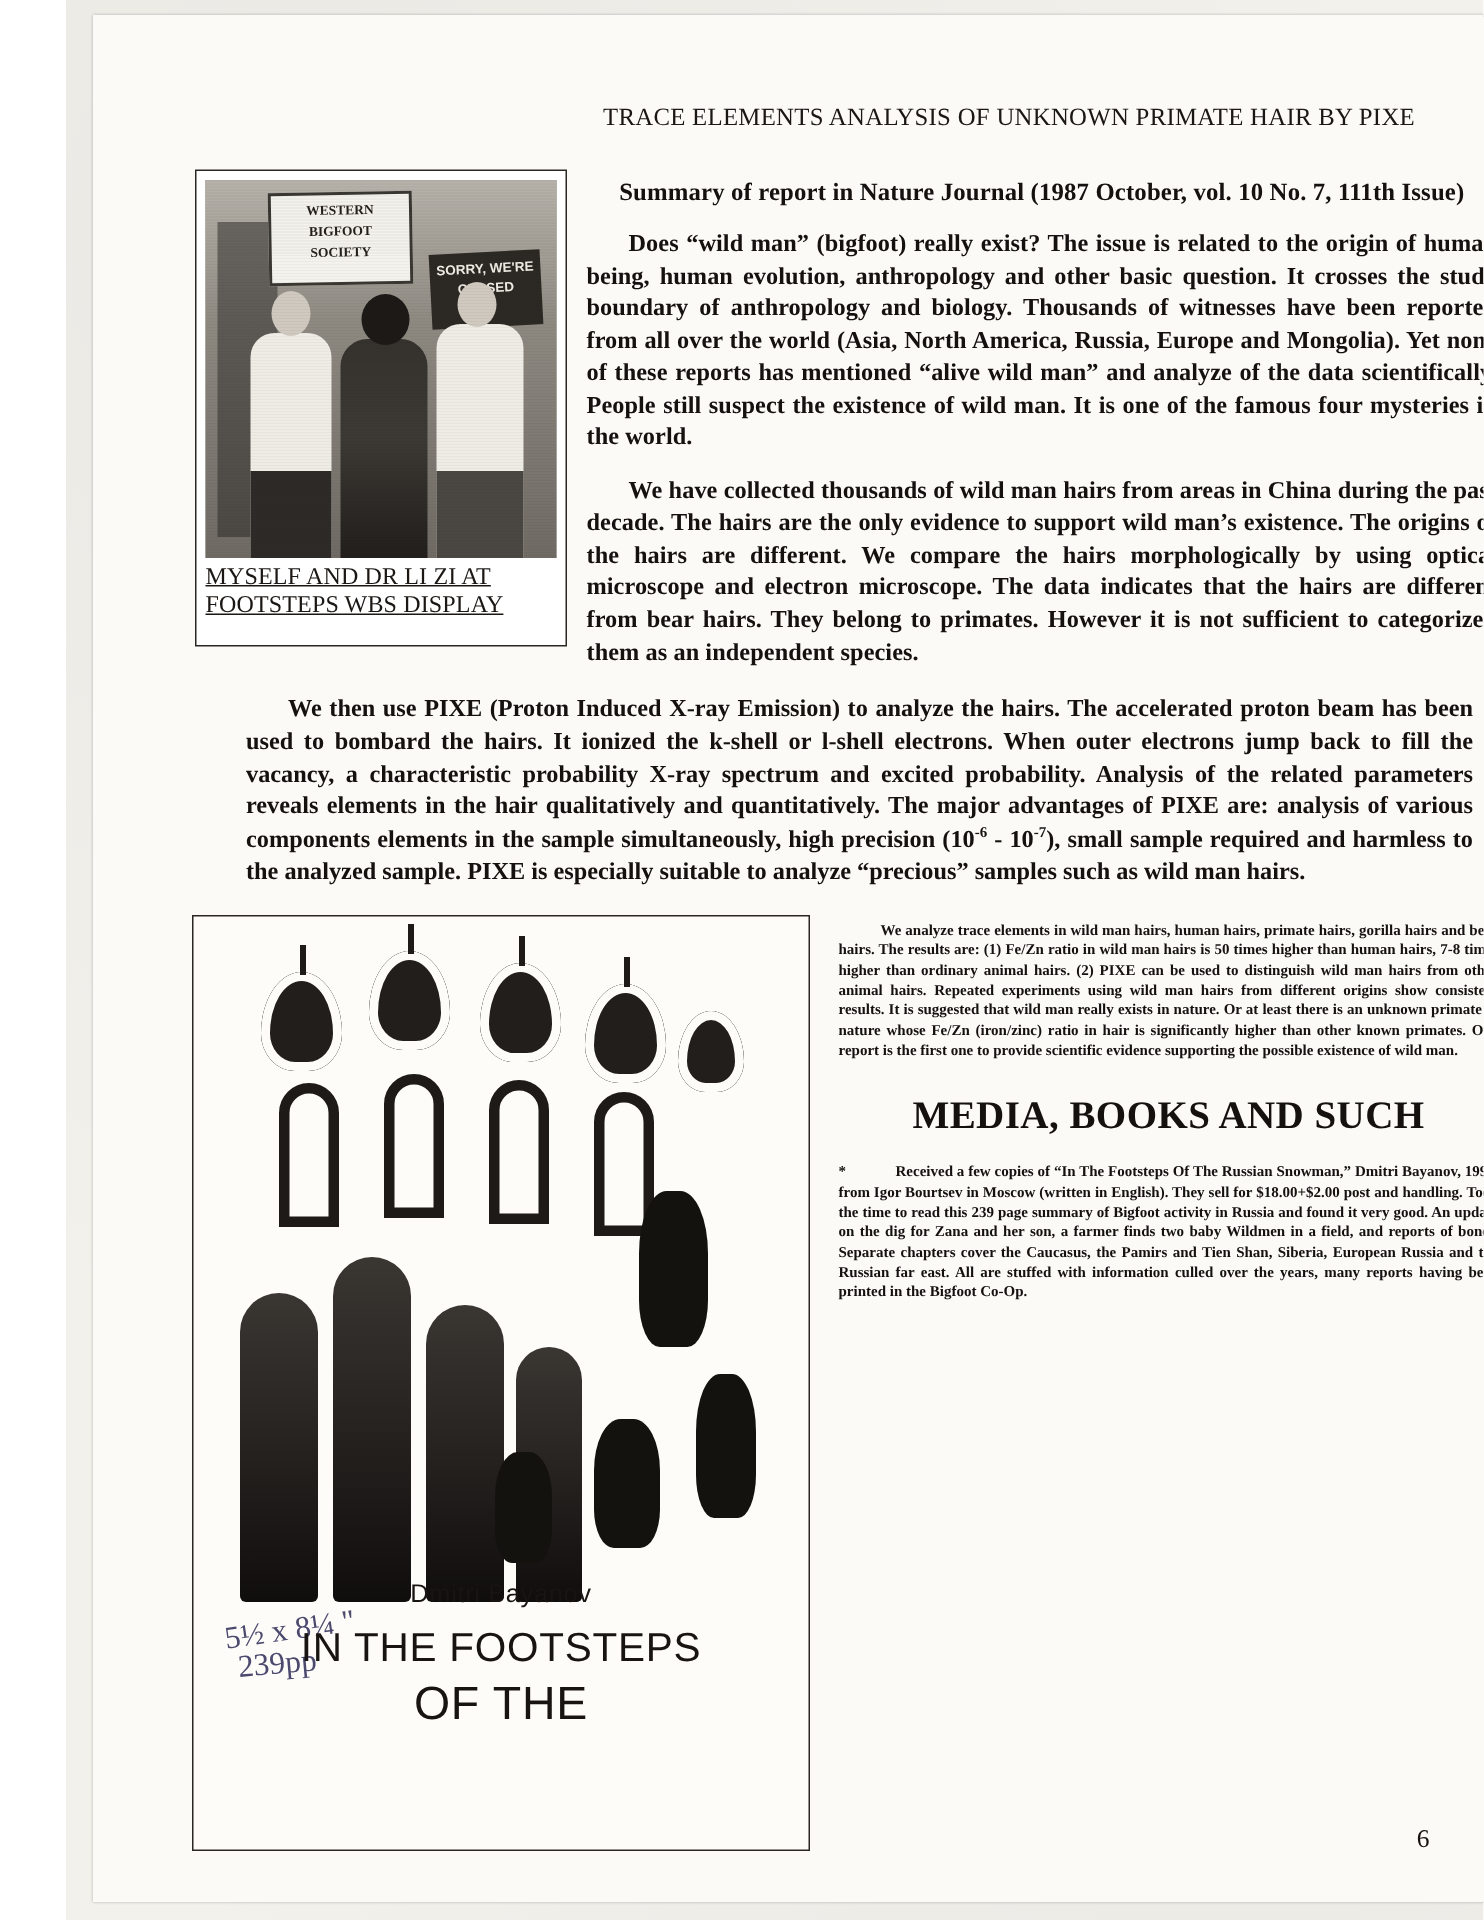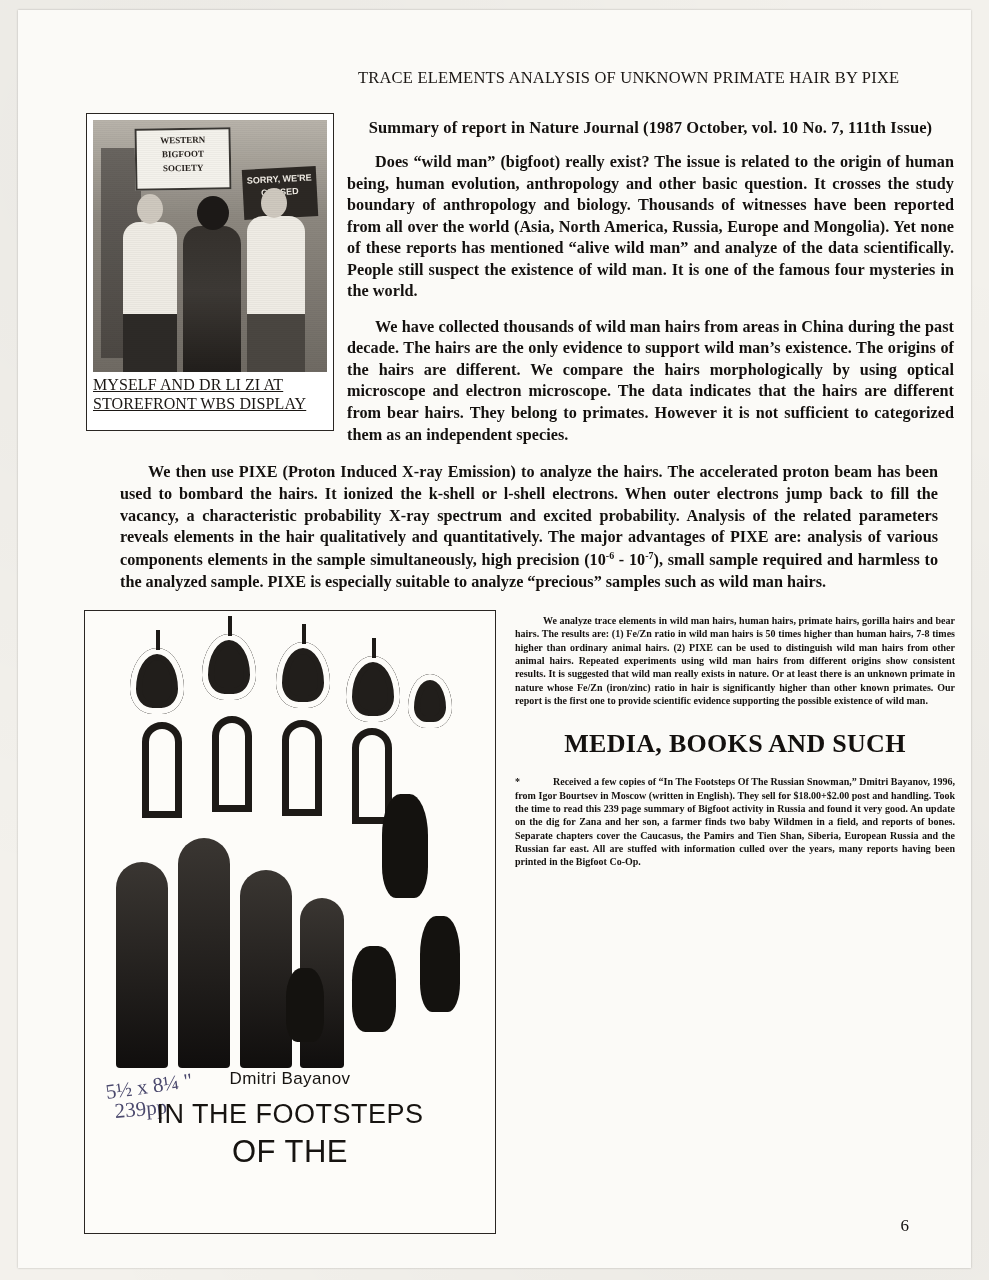--- a/index.html
+++ b/index.html
@@ -15,20 +15,21 @@
     color: #14110f;
     overflow: hidden;
   }
   .page {
     position: absolute;
     inset: 0;
     background: #f3f1ec;
     background-image:
       radial-gradient(circle at 18% 12%, rgba(0,0,0,0.035) 0%, rgba(0,0,0,0) 55%),
       radial-gradient(circle at 82% 78%, rgba(0,0,0,0.04) 0%, rgba(0,0,0,0) 60%);
+    margin-left: 44px;
   }
   .sheet {
     position: absolute;
     left: 18px;
     top: 10px;
     width: 953px;
     height: 1258px;
     background: #fbfaf7;
     box-shadow: 0 0 2px rgba(0,0,0,0.25);
   }
@@ -270,21 +271,21 @@
     background: linear-gradient(180deg,#3a3632 0%, #100e0d 100%);
     border-radius: 26px 26px 4px 4px;
   }
   .creature {
     position: absolute;
     background: #14120f;
     border-radius: 40% 40% 30% 30%;
   }
   .book-title-area {
     position: absolute;
-    left: 0; top: 452px;
+    left: 0; top: 436px;
     width: 410px; height: 170px;
     text-align: center;
     font-family: "Liberation Sans", sans-serif;
     color: #171411;
   }
   .author {
     font-family: "Liberation Sans", sans-serif;
     font-size: 17px;
     letter-spacing: 0.4px;
     margin-top: 6px;
@@ -351,21 +352,21 @@
         <div class="ph-fig mid"></div>
         <div class="ph-pants-l"></div>
         <div class="ph-pants-r"></div>
         <div class="ph-head h1"></div>
         <div class="ph-head h2"></div>
         <div class="ph-head h3"></div>
         <div class="ph-grain"></div>
       </div>
       <div class="photo-caption">
         <div>MYSELF AND DR LI ZI AT</div>
-        <div>STOREFRONT WBS DISPLAY</div>
+        <div>FOOTSTEPS WBS DISPLAY</div>
       </div>
     </div>
 
     <div class="col-right">
       <div class="sub-title">Summary of report in Nature Journal (1987 October, vol. 10 No. 7, 111th Issue)</div>
       <p class="body">Does “wild man” (bigfoot) really exist?  The issue is related to the origin of human being, human evolution, anthropology and other basic question.  It crosses the study boundary of anthropology and biology.  Thousands of witnesses have been reported from all over the world (Asia, North America, Russia, Europe and Mongolia).  Yet none of these reports has mentioned “alive wild man” and analyze of the data scientifically.  People still suspect the existence of wild man.  It is one of the famous four mysteries in the world.</p>
       <p class="body">We have collected thousands of wild man hairs from areas in China during the past decade.  The hairs are the only evidence to support wild man’s existence.  The origins of the hairs are different.  We compare the hairs morphologically by using optical microscope and electron microscope.  The data indicates that the hairs are different from bear hairs.  They belong to primates.  However it is not sufficient to categorized them as an independent species.</p>
     </div>
 
     <div class="full-para">

